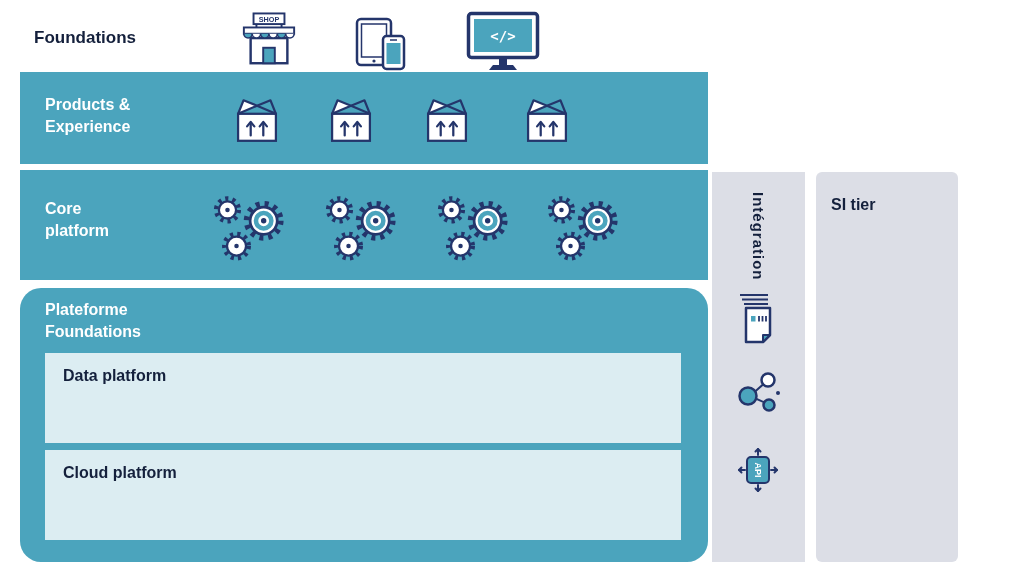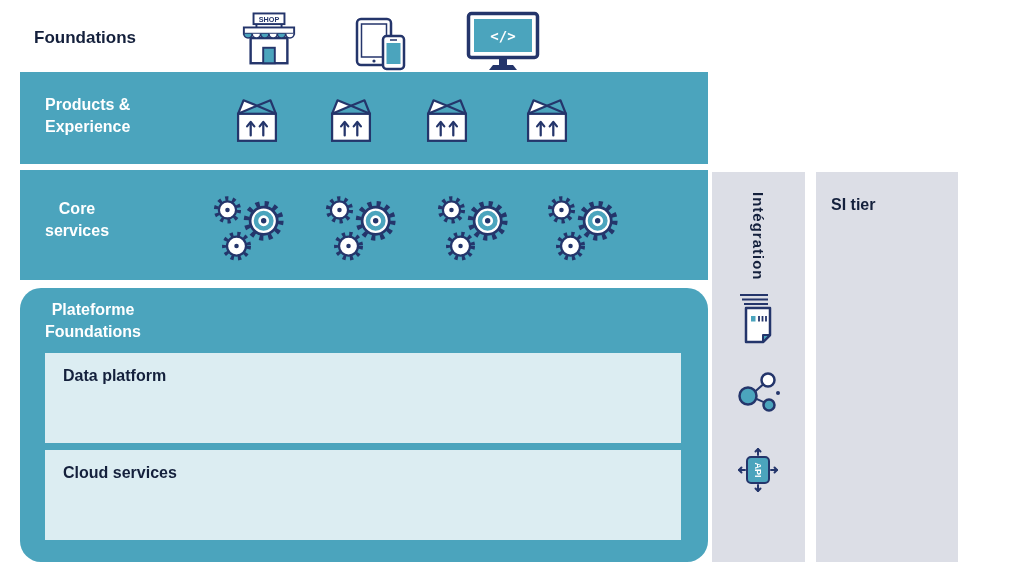--- a/index.html
+++ b/index.html
@@ -9,21 +9,21 @@
   }
   .heading { color:#14203c; font-weight:bold; }
 
   
   .touchpoints-label { position:absolute; left:34px; top:28px; font-size:17px; }
   .icon-shop    { position:absolute; left:238px; top:12px; width:62px; height:58px; }
   .icon-devices { position:absolute; left:352px; top:16px; width:60px; height:56px; }
   .icon-monitor { position:absolute; left:466px; top:11px; width:74px; height:64px; }
 
   
-  .band { position:absolute; left:20px; width:688px; background:#4ba4bd;text-align:center; }
+  .band { position:absolute; left:20px; width:688px; background:#4ba4bd; }
   .band-products    { top:72px;  height:92px; }
   .band-core        { top:170px; height:110px; }
   .band-foundations { top:288px; height:274px;border-radius:21px; }
   .band-label {
     position:absolute; left:25px; color:#ffffff; font-weight:bold;
     font-size:16px; line-height:1.4; white-space:pre-line;
   }
   .band-products .band-label { top:22px; }
   .band-core .band-label { top:28px; }
   .band-foundations .band-label { top:11px; }
@@ -39,21 +39,21 @@
     position:absolute; left:25px; width:636px; height:90px;
     background:#dcedf2;
   }
   .panel-data  { top:65px; }
   .panel-cloud { top:162px; }
   .panel-label { position:absolute; left:18px; top:14px; font-size:16px; font-weight:bold; color:#14203c; }
 
   
   .side-col { position:absolute; top:172px; height:390px; background:#dcdee6; }
   .col-integration { left:712px; width:93px; }
-  .col-sitier      { left:816px; width:142px; }
+  .col-sitier      { left:816px; width:142px;border-radius:6px; }
   .integration-label {
     position:absolute; left:50%; transform:translateX(-50%); top:20px;
     writing-mode:vertical-rl; font-size:15px; font-weight:bold; color:#14203c;
     letter-spacing:1px;
   }
   .sitier-label { position:absolute; left:15px; top:24px; font-size:16px; }
 
   .int-icon { position:absolute; left:22px; width:48px; }
   .int-doc     { top:118px; height:56px; }
   .int-network { top:198px; height:48px; }
@@ -145,21 +145,21 @@
     <svg class="pkg-icon pkg-2">
         <use href="#sym-package"></use>
       </svg>
     <svg class="pkg-icon pkg-3">
         <use href="#sym-package"></use>
       </svg>
   </div>
 
   <div class="band band-core">
     <div class="band-label">Core
-services</div>
+platform</div>
     <svg class="gear-icon gear-0">
         <use href="#sym-gears"></use>
       </svg>
     <svg class="gear-icon gear-1">
         <use href="#sym-gears"></use>
       </svg>
     <svg class="gear-icon gear-2">
         <use href="#sym-gears"></use>
       </svg>
     <svg class="gear-icon gear-3">
@@ -169,21 +169,21 @@
 
   <div class="band band-foundations">
     <div class="band-label">Plateforme
 Foundations</div>
 
     <div class="panel panel-data">
       <div class="panel-label">Data platform</div>
     </div>
 
     <div class="panel panel-cloud">
-      <div class="panel-label">Cloud services</div>
+      <div class="panel-label">Cloud platform</div>
     </div>
   </div>
 
   <div class="side-col col-integration">
     <div class="integration-label">Intégration</div>
 
     <svg class="int-icon int-doc" viewBox="0 0 48 56">
       <line x1="6" y1="5" x2="34" y2="5" stroke="#24356b" stroke-width="2"></line>
       <line x1="8" y1="9.5" x2="34" y2="9.5" stroke="#24356b" stroke-width="2"></line>
       <line x1="10" y1="14" x2="34" y2="14" stroke="#24356b" stroke-width="2"></line>

